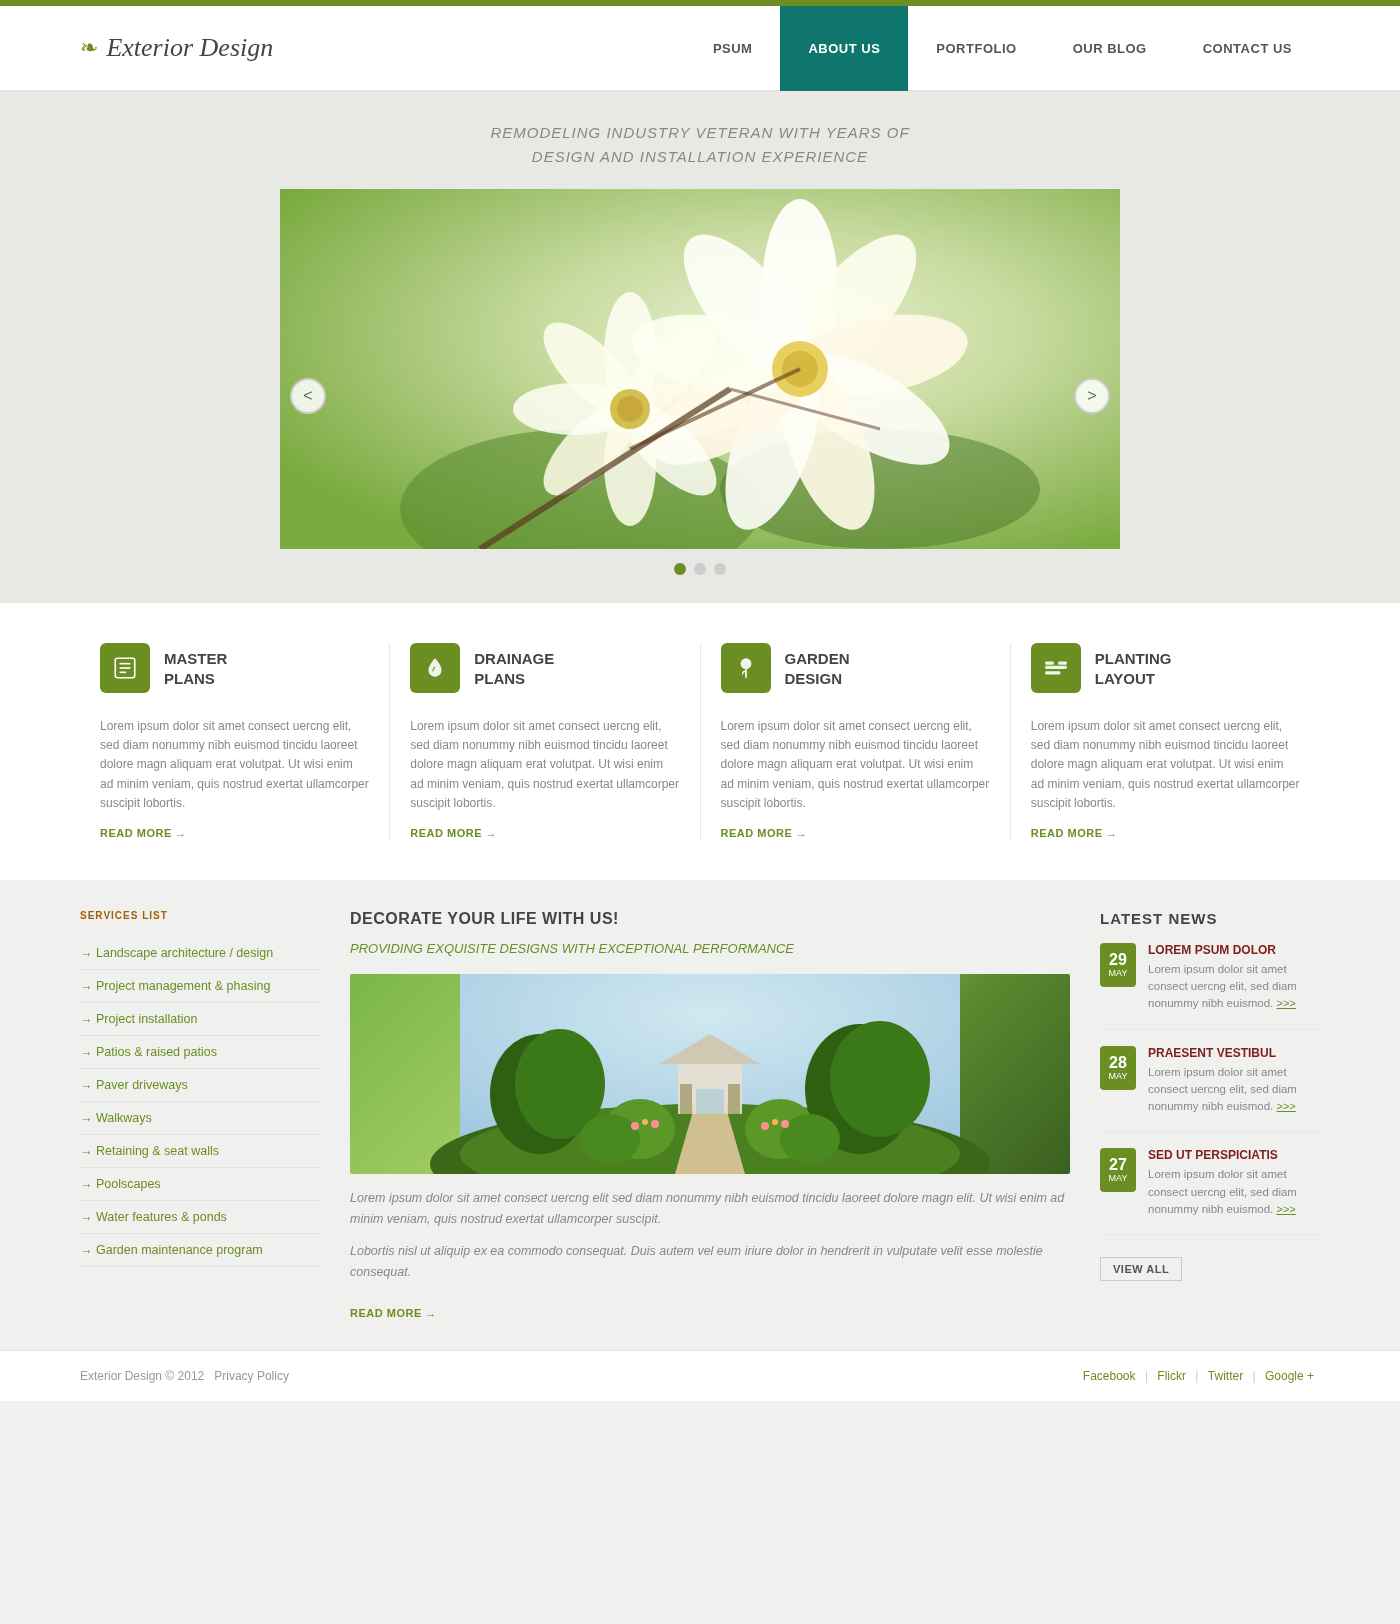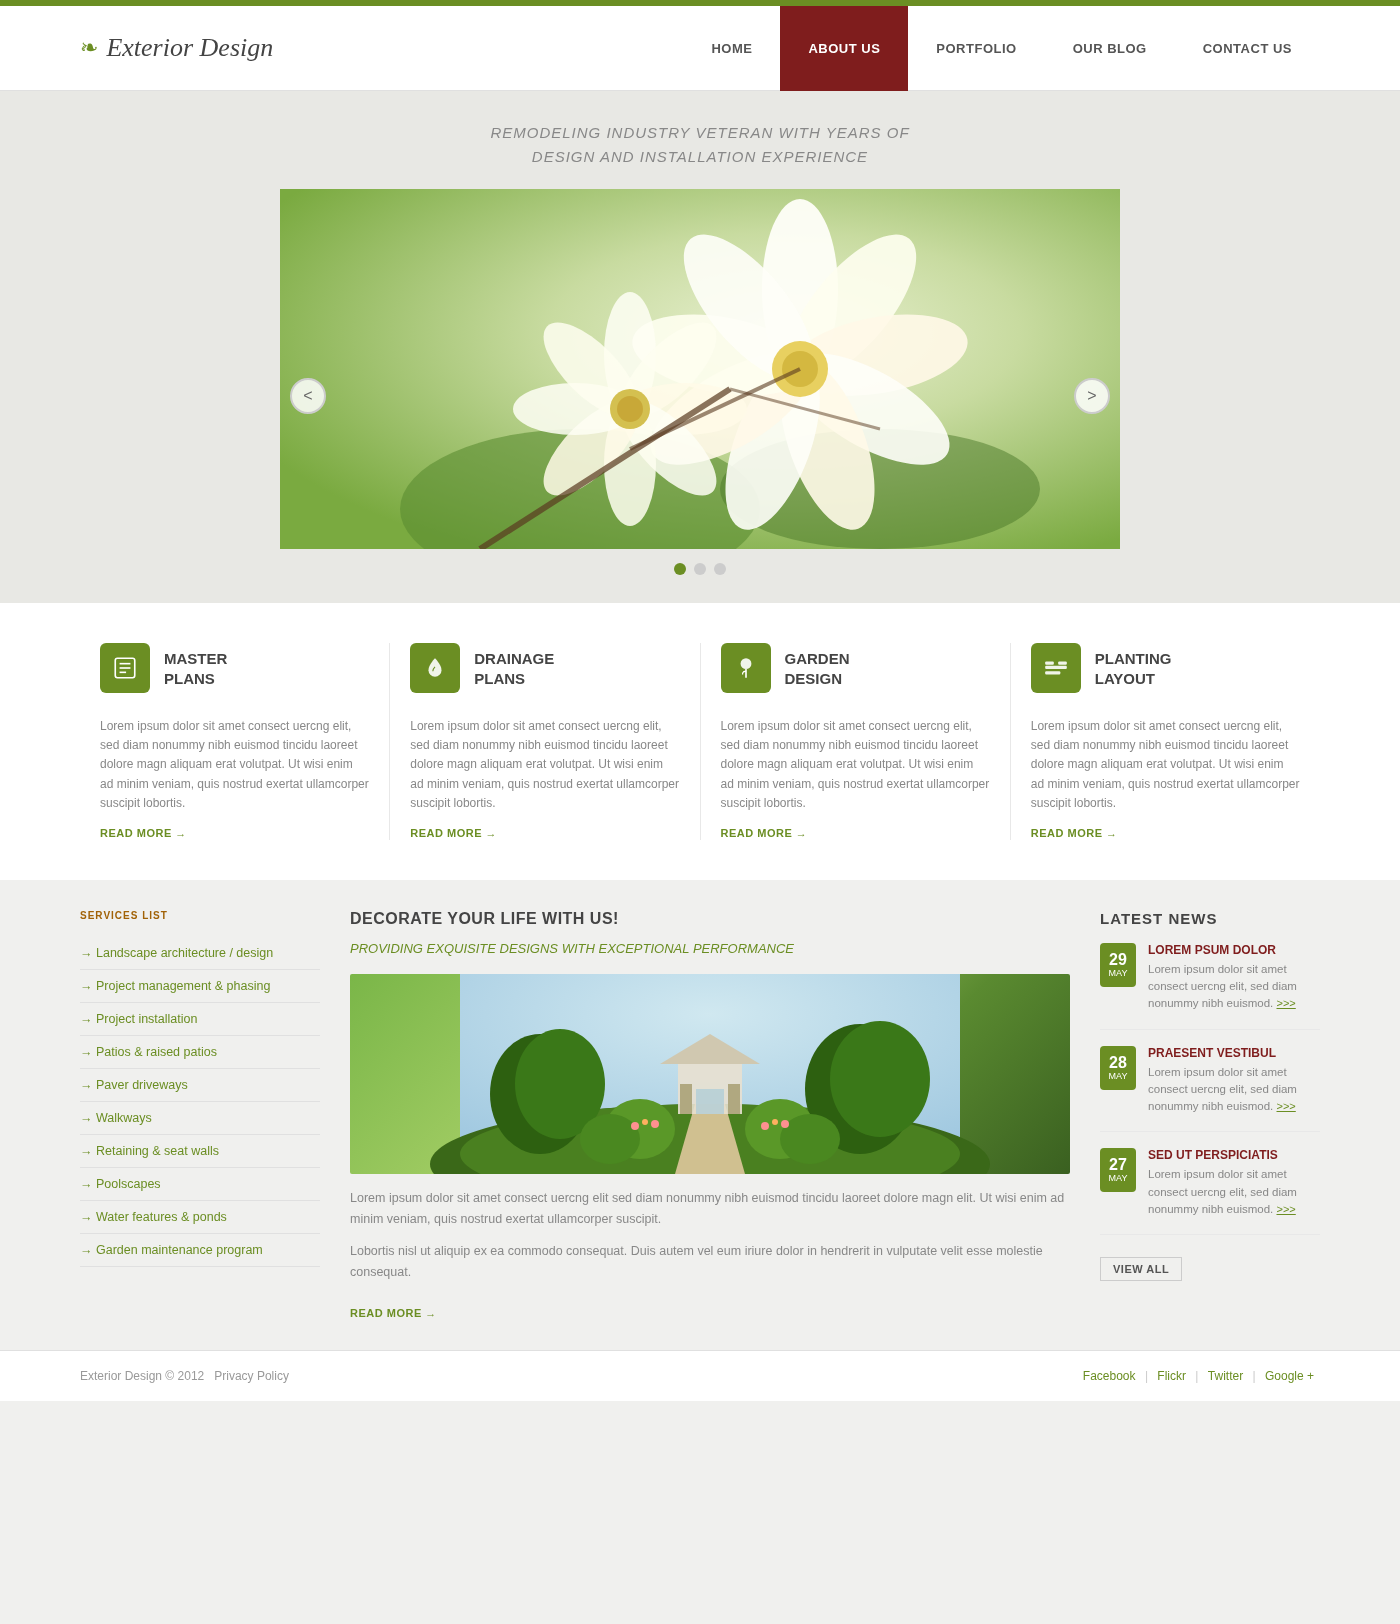--- a/index.html
+++ b/index.html
@@ -8,21 +8,21 @@
     
     .top-bar { background: #6b8e23; height: 6px; }
 
     
     header { background: #fff; display: flex; align-items: center; padding: 0 80px; height: 85px; border-bottom: 1px solid #e0e0e0; }
     .logo { display: flex; align-items: center; gap: 8px; flex: 1; }
     .logo-icon { color: #6b8e23; font-size: 22px; }
     .logo-text { font-family: Georgia, serif; font-style: italic; font-size: 26px; color: #444; }
     nav { display: flex; }
     nav a { display: flex; align-items: center; justify-content: center; height: 85px; padding: 0 28px; text-decoration: none; color: #555; font-size: 13px; font-weight: bold; letter-spacing: 0.5px; transition: background 0.2s; }
-    nav a.active { background: #7f1d1d; color: #fff; }
+    nav a.active { background: #0f766e; color: #fff; }
 
     
     .hero-section { background: #e8e8e4; text-align: center; padding: 30px 0 0; }
     .hero-subtitle { font-style: italic; color: #888; font-size: 15px; letter-spacing: 1px; margin-bottom: 20px; line-height: 1.6; }
 
     
     .slider-wrap { position: relative; width: 840px; margin: 0 auto; }
     .slider-img { width: 840px; height: 360px; background: linear-gradient(135deg, #8fbc5a 0%, #c8d89a 30%, #f5f0e0 60%, #e8d5a0 100%); position: relative; overflow: hidden; display: flex; align-items: center; justify-content: center; }
     .flower-svg { width: 100%; height: 100%; }
     .slider-btn { position: absolute; top: 50%; transform: translateY(-50%); width: 36px; height: 36px; background: rgba(255,255,255,0.85); border: 2px solid #ccc; border-radius: 50%; display: flex; align-items: center; justify-content: center; cursor: pointer; font-size: 16px; color: #666; z-index: 10; }
@@ -52,21 +52,21 @@
     .services-list { list-style: none; }
     .services-list li { border-bottom: 1px solid #e0e0e0; }
     .services-list li a { display: block; padding: 9px 0 9px 16px; color: #6b8e23; text-decoration: none; font-size: 12.5px; position: relative; }
     .services-list li a::before { content: '→'; position: absolute; left: 0; color: #6b8e23; }
 
     
     .col-mid { flex: 1; }
     .col-mid h3 { font-size: 16px; font-weight: bold; color: #444; text-transform: uppercase; letter-spacing: 0.5px; margin-bottom: 10px; }
     .col-mid .sub-title { font-style: italic; color: #6b8e23; font-size: 13px; margin-bottom: 14px; }
     .garden-img { width: 100%; height: 200px; background: linear-gradient(135deg, #7ab648 0%, #a8d068 40%, #5a8a30 70%, #3a6020 100%); border-radius: 2px; margin-bottom: 14px; display: flex; align-items: center; justify-content: center; overflow: hidden; position: relative; }
-    .col-mid p { font-size: 12.5px; color: #888; line-height: 1.7; margin-bottom: 10px; }
+    .col-mid p { font-size: 12.5px; color: #888; line-height: 1.7; margin-bottom: 10px; font-style: italic; }
 
     
     .col-right { width: 220px; flex-shrink: 0; }
     .col-right h3 { font-size: 15px; font-weight: bold; color: #444; text-transform: uppercase; letter-spacing: 1px; margin-bottom: 16px; }
     .news-item { display: flex; gap: 12px; margin-bottom: 16px; padding-bottom: 16px; border-bottom: 1px solid #e8e8e8; }
     .news-date { background: #6b8e23; color: #fff; width: 36px; height: 44px; border-radius: 4px; display: flex; flex-direction: column; align-items: center; justify-content: center; flex-shrink: 0; }
     .news-date .day { font-size: 16px; font-weight: bold; line-height: 1; }
     .news-date .month { font-size: 9px; text-transform: uppercase; }
     .news-text h4 { font-size: 12px; font-weight: bold; color: #7f1d1d; text-transform: uppercase; margin-bottom: 4px; }
     .news-text p { font-size: 11.5px; color: #888; line-height: 1.5; }
@@ -85,21 +85,21 @@
 <body>
 
 <div class="top-bar"></div>
 
 <header>
   <div class="logo">
     <span class="logo-icon">❧</span>
     <span class="logo-text">Exterior Design</span>
   </div>
   <nav>
-    <a href="#">HOME</a>
+    <a href="#">PSUM</a>
     <a href="#" class="active">ABOUT US</a>
     <a href="#">PORTFOLIO</a>
     <a href="#">OUR BLOG</a>
     <a href="#">CONTACT US</a>
   </nav>
 </header>
 
 <div class="hero-section">
   <p class="hero-subtitle">
     <span>REMODELING INDUSTRY VETERAN WITH YEARS OF</span><br>

